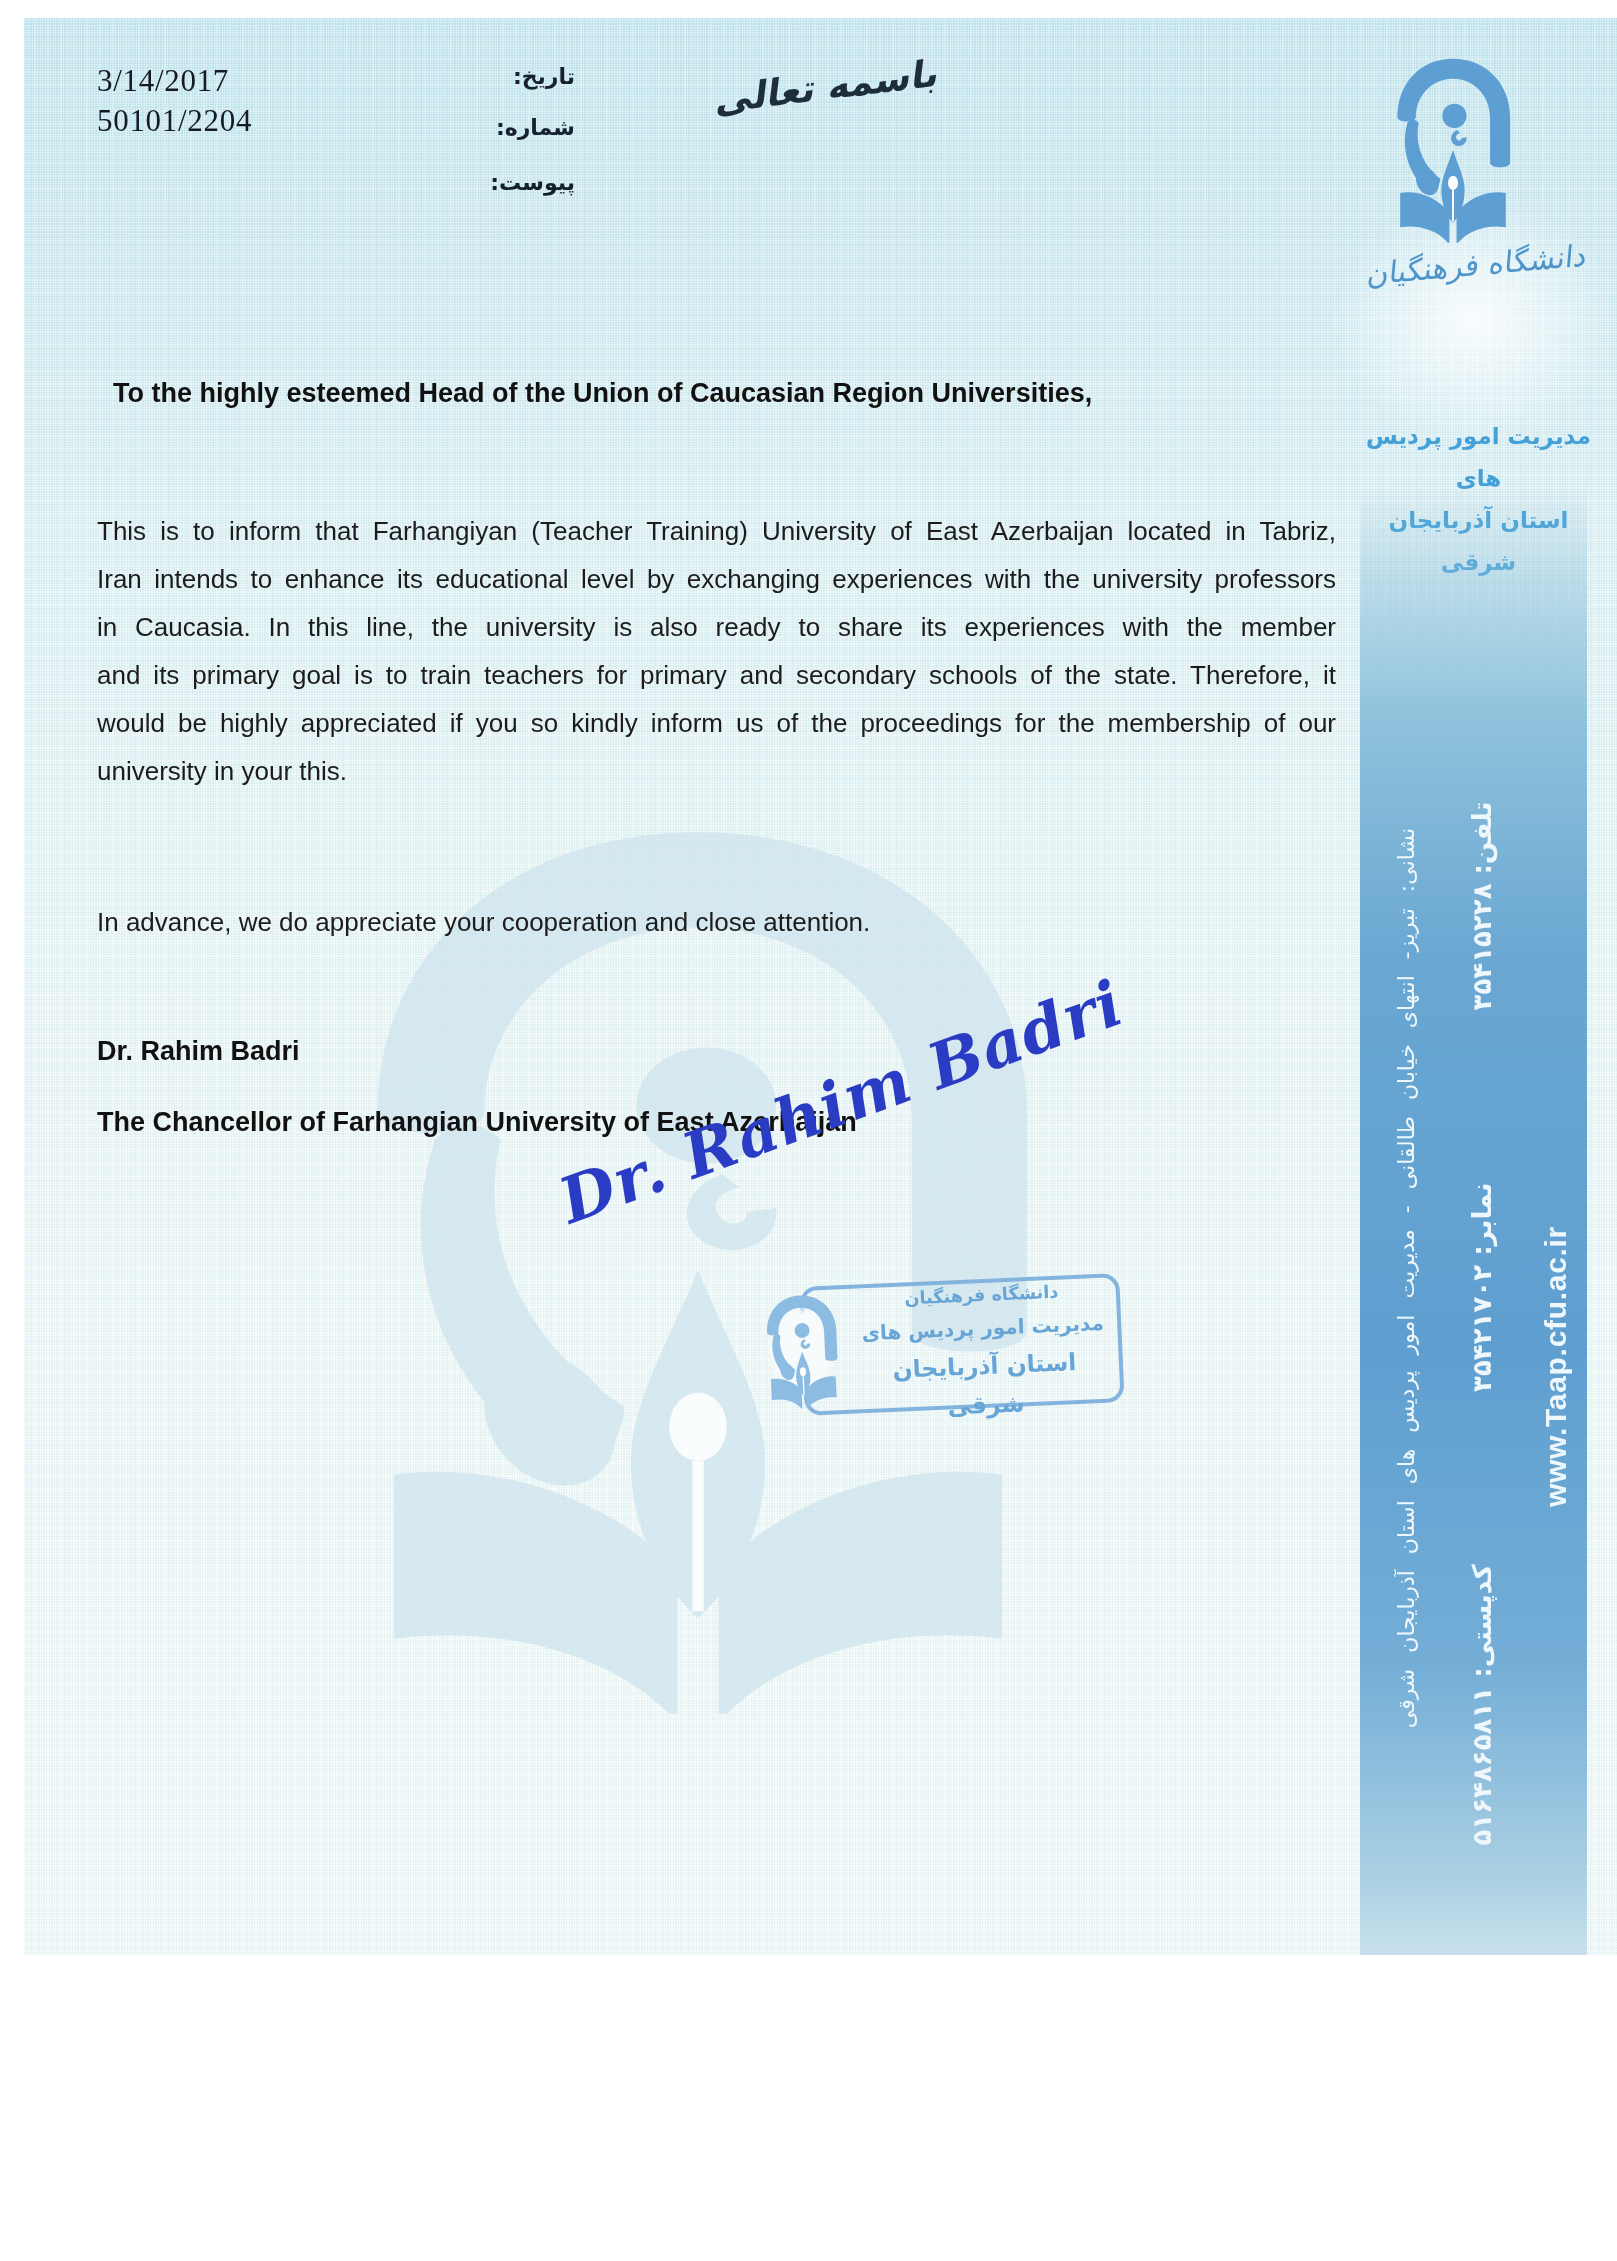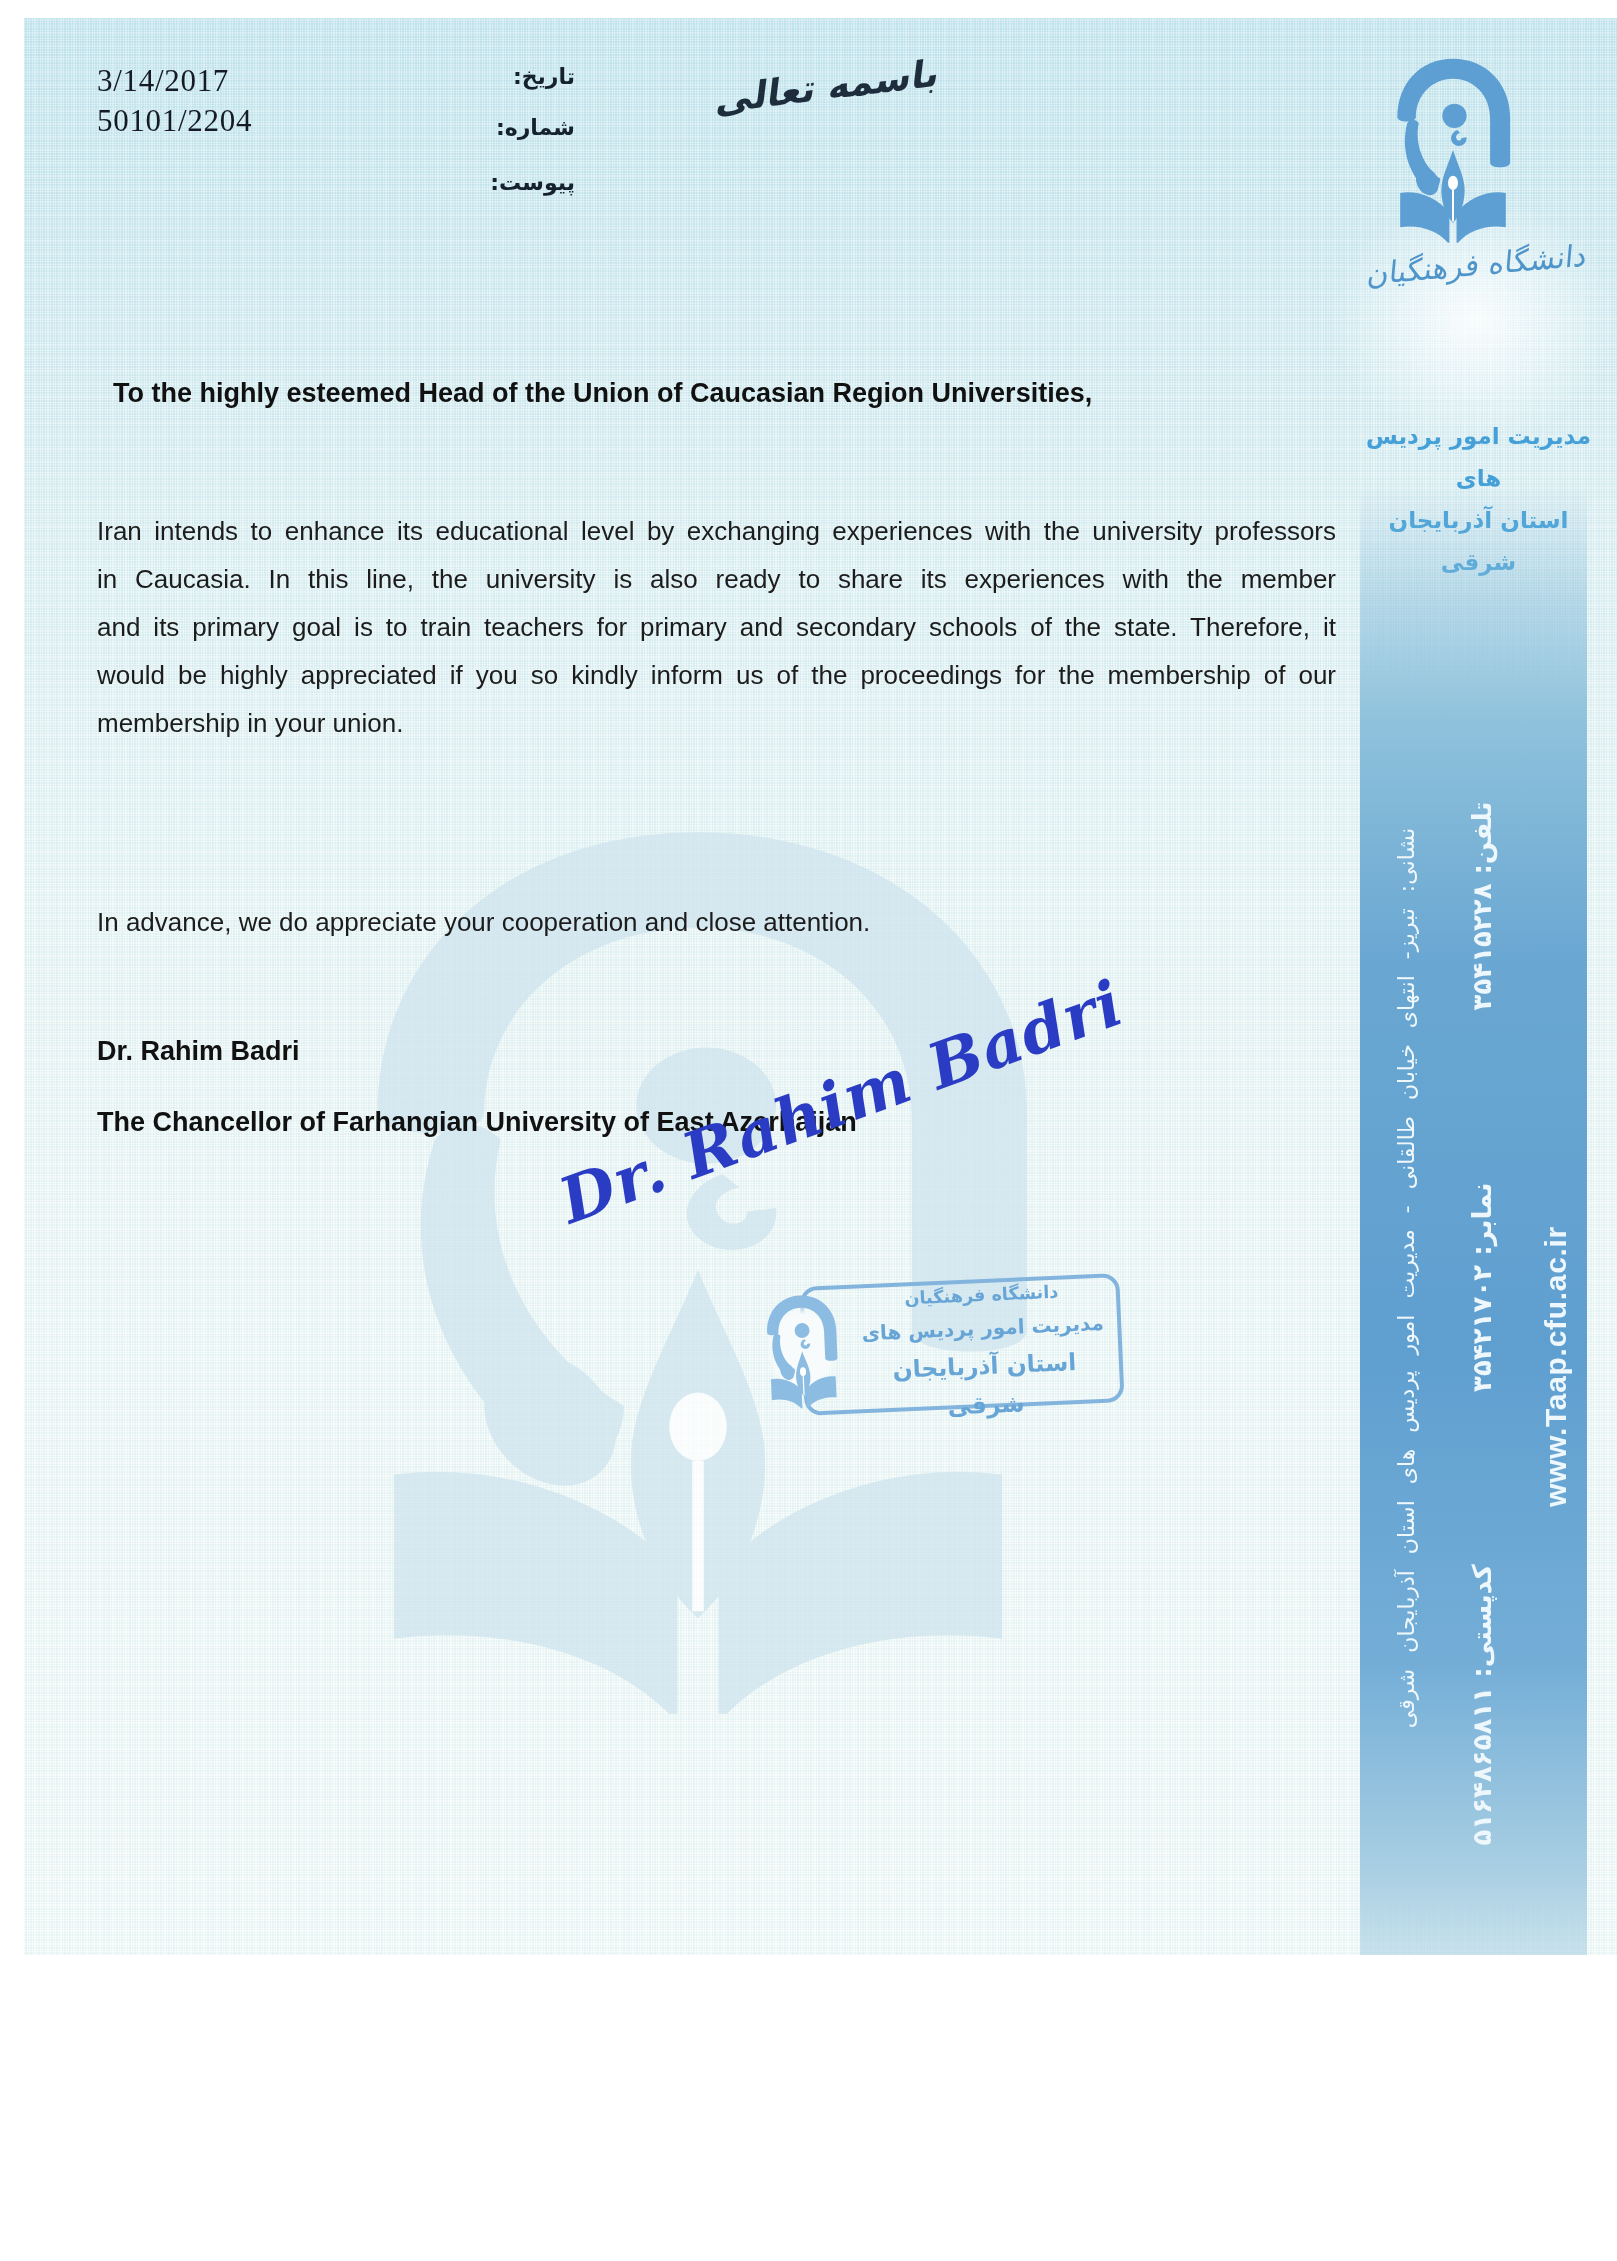--- a/index.html
+++ b/index.html
@@ -115,25 +115,26 @@
       <use href="#fu-logo"></use>
     </svg>
   <div class="abs uni-name fa">دانشگاه فرهنگیان</div>
   <div class="abs uni-dept fa">
     <div>مدیریت امور پردیس های</div>
     <div>استان آذربایجان شرقی</div>
   </div>
 
   <div class="abs salutation">To the highly esteemed Head of the Union of Caucasian Region Universities,</div>
   <div class="abs body-block">
+    <div class="jline">This is to inform that Farhangiyan (Teacher Training) University of East Azerbaijan located in Tabriz,</div>
     <div class="jline">Iran intends to enhance its educational level by exchanging experiences with the university professors</div>
     <div class="jline">in Caucasia. In this line, the university is also ready to share its experiences with the member</div>
     <div class="jline">and its primary goal is to train teachers for primary and secondary schools of the state. Therefore, it</div>
     <div class="jline">would be highly appreciated if you so kindly inform us of the proceedings for the membership of our</div>
-    <div class="jline jlast">membership in your union.</div>
+    <div class="jline jlast">university in your this.</div>
   </div>
   <div class="abs closing">In advance, we do appreciate your cooperation and close attention.</div>
   <div class="abs sig-name">Dr. Rahim Badri</div>
   <div class="abs sig-title">The Chancellor of Farhangian University of East Azerbaijan</div>
 
   <div class="abs signature">Dr. Rahim Badri</div>
 
   <div class="abs stamp">
     <div class="stamp-border"></div>
     <svg class="stamp-logo" viewBox="0 0 200 290">

